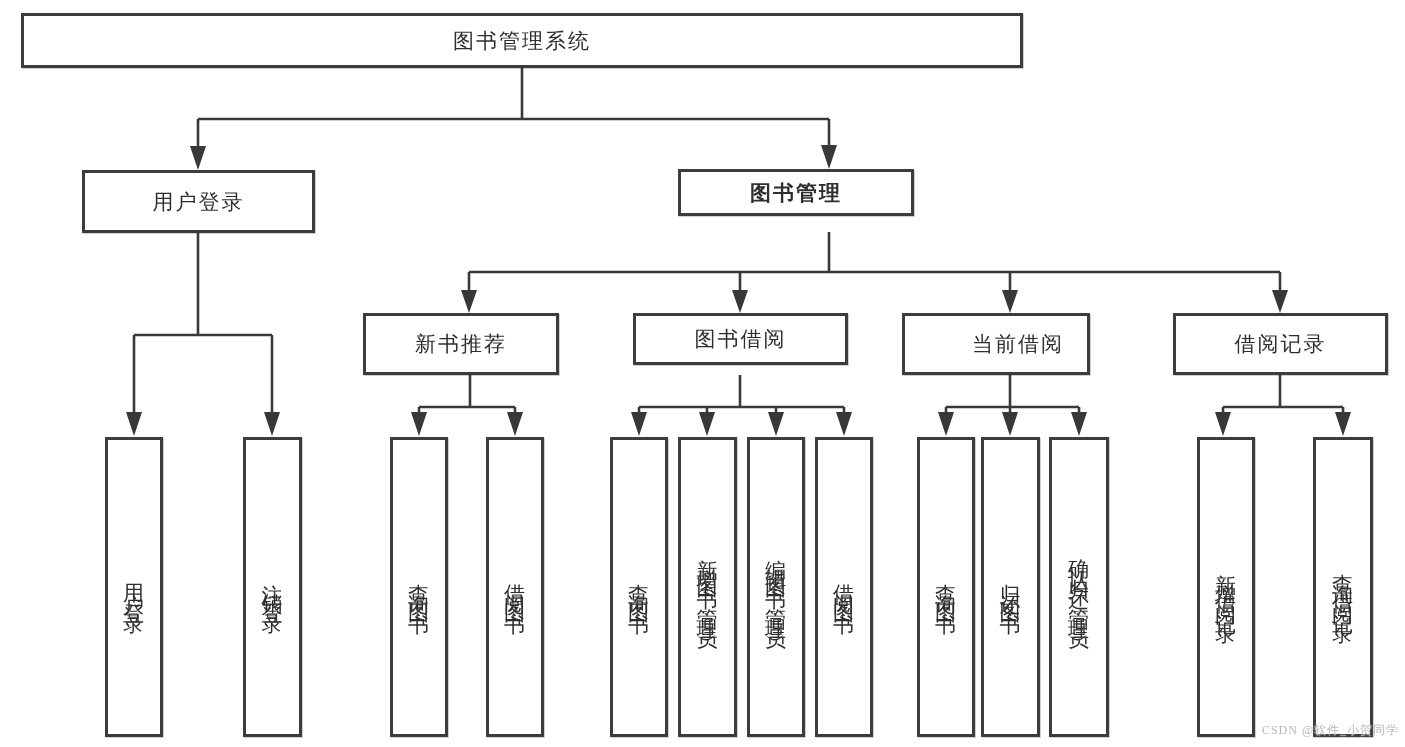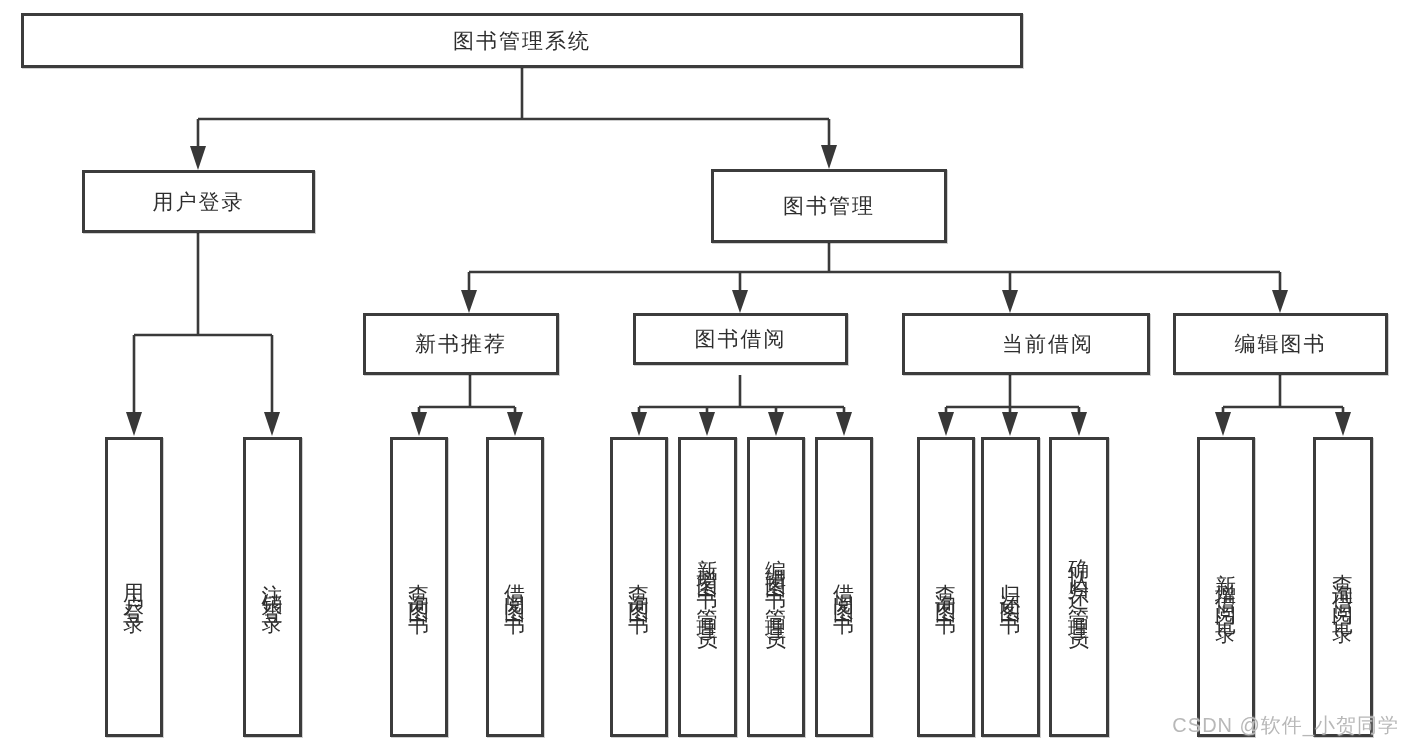--- a/index.html
+++ b/index.html
@@ -49,25 +49,26 @@
     white-space: nowrap;
     font-size: 21px;
     letter-spacing: 10px;
     line-height: 1;
     color: #2e2e2e;
   }
   .watermark {
     position: absolute;
     right: 6px;
     bottom: 8px;
-    font-size: 20px;
+    font-size: 12px;
     color: #b8b8b8;
     letter-spacing: 1px;
     z-index: 5;
     text-shadow: 0 0 2px #ffffff;
+    font-family: Liberation Serif, serif;
   }
 </style>
 </head>
 <body>
 
 <div class="canvas">
 
   <svg class="connectors" width="1405" height="747" aria-hidden="true">
     <g stroke="#3a3a3a" stroke-width="2.6" fill="none">
 
@@ -134,35 +135,35 @@
     </g>
   </svg>
 
   <div class="node" style="left:21px; top:13px; width:1002px; height:55px;">
     <span>图书管理系统</span>
   </div>
 
   <div class="node" style="left:82px; top:170px; width:233px; height:63px;">
     <span>用户登录</span>
   </div>
-  <div class="node" style="left:711px; top:169px; width:236px; height:74px;">
+  <div class="node" style="left:678px; top:169px; width:236px; height:47px;font-weight:bold;">
     <span>图书管理</span>
   </div>
 
   <div class="node" style="left:363px; top:313px; width:196px; height:62px;">
     <span>新书推荐</span>
   </div>
   <div class="node" style="left:633px; top:313px; width:215px; height:52px;">
     <span>图书借阅</span>
   </div>
-  <div class="node" style="left:902px; top:313px; width:248px; height:62px;padding-left:44px;">
+  <div class="node" style="left:902px; top:313px; width:188px; height:62px;padding-left:44px;">
     <span>当前借阅</span>
   </div>
   <div class="node" style="left:1173px; top:313px; width:215px; height:62px;">
-    <span>编辑图书</span>
+    <span>借阅记录</span>
   </div>
 
   <div class="leaf" style="left:105px; width:58px;">
     <span class="vtext">用户登录</span>
   </div>
   <div class="leaf" style="left:243px; width:59px;">
     <span class="vtext">注销登录</span>
   </div>
 
   <div class="leaf" style="left:390px; width:58px;">

